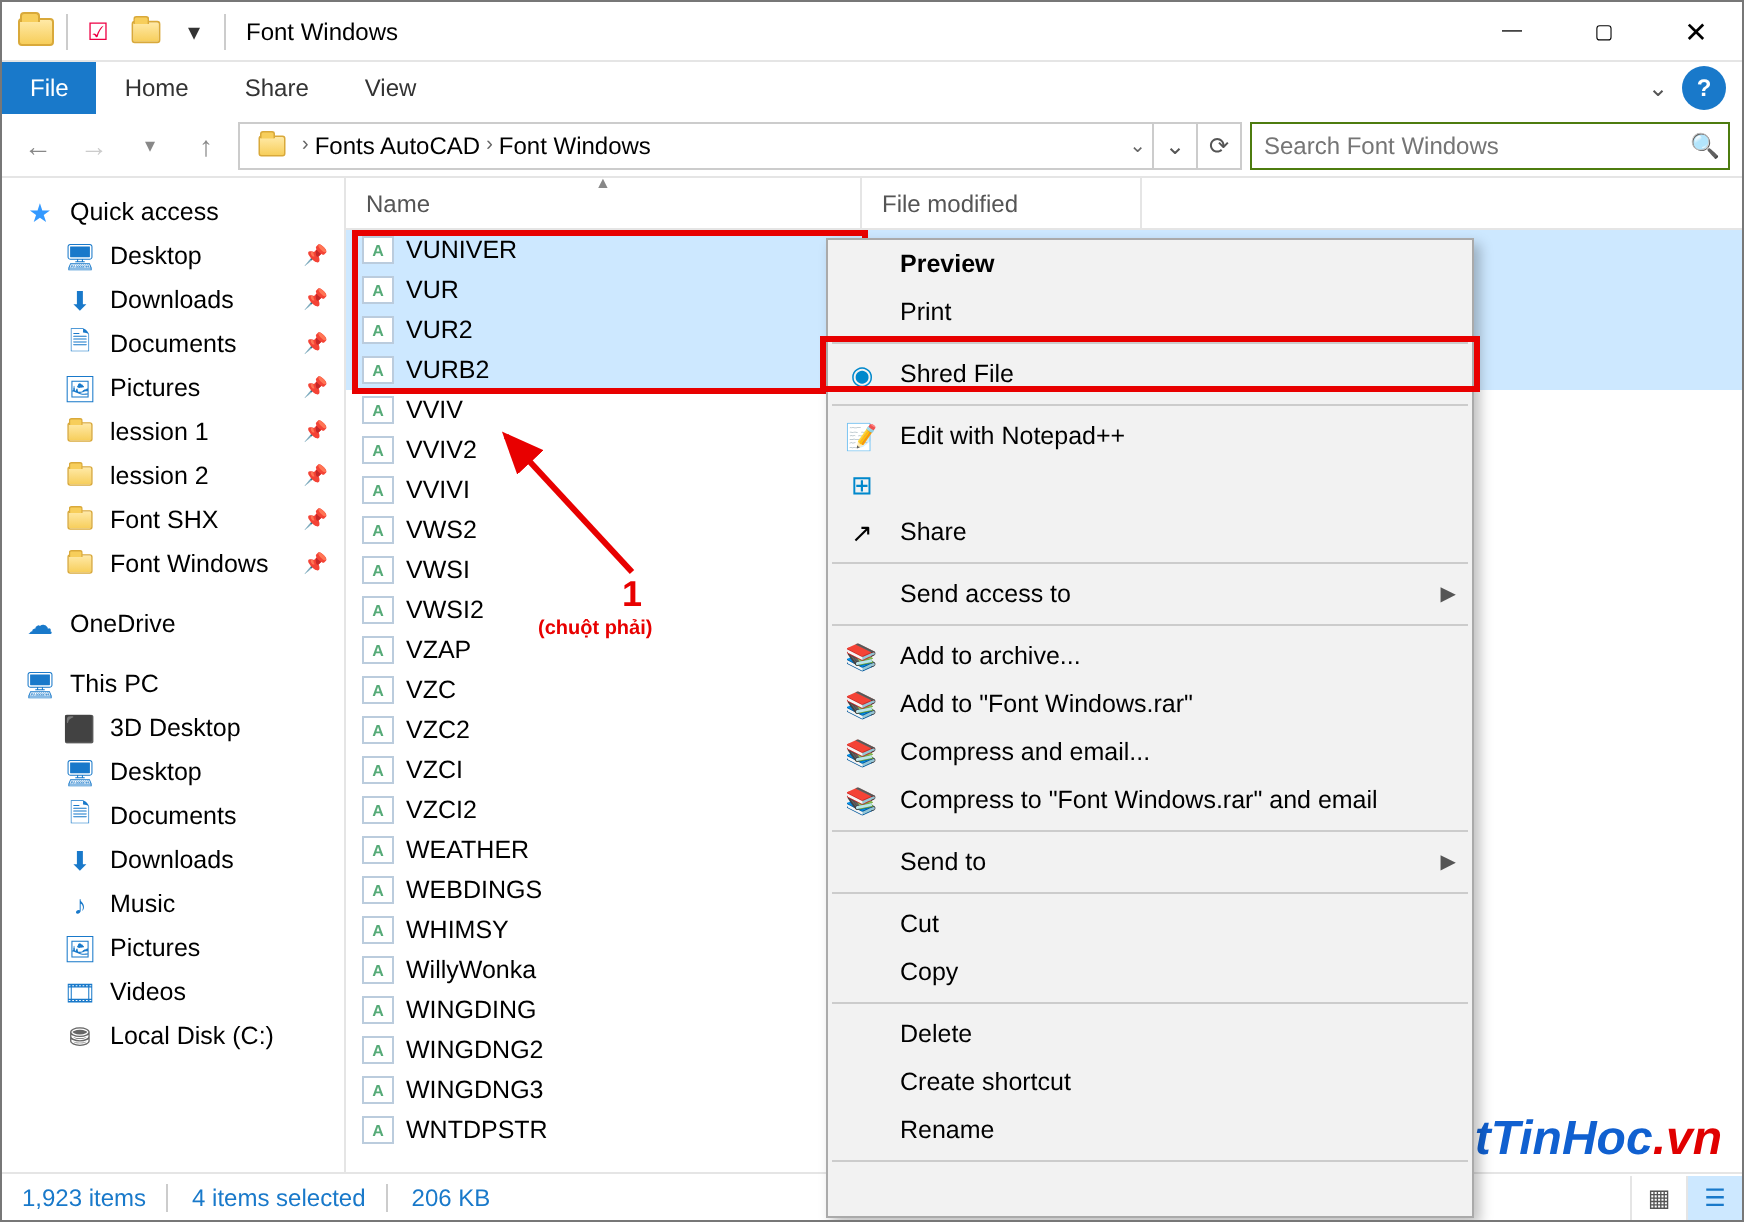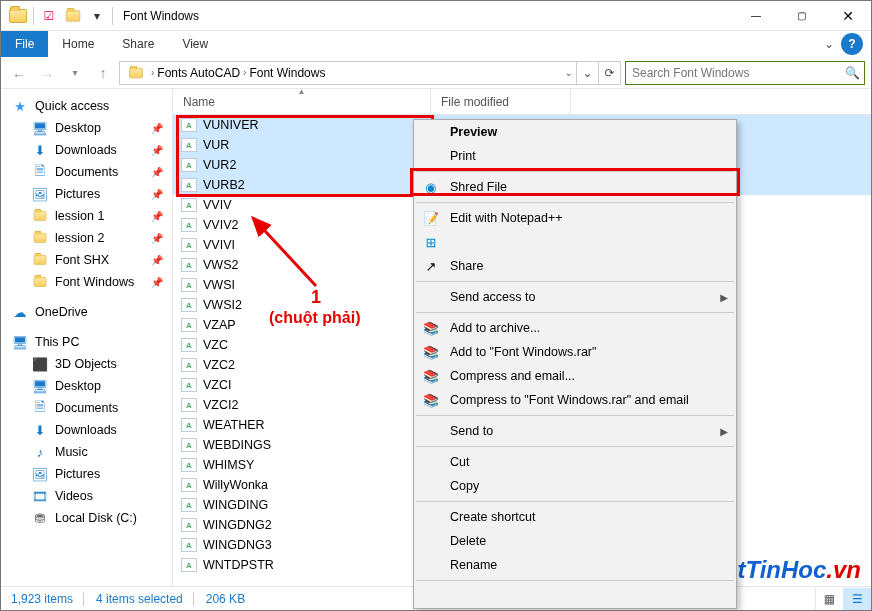--- a/index.html
+++ b/index.html
@@ -203,21 +203,21 @@
         <span class="ico blue">☁</span>
         <span>OneDrive</span>
       </div>
     <div class="navsep"></div>
     <div class="navitem">
         <span class="ico blue">🖥</span>
         <span>This PC</span>
       </div>
     <div class="navitem sub">
         <span class="ico blue">⬛</span>
-        <span>3D Objects</span>
+        <span>3D Desktop</span>
       </div>
     <div class="navitem sub">
         <span class="ico blue">🖥</span>
         <span>Desktop</span>
       </div>
     <div class="navitem sub">
         <span class="ico blue">🗎</span>
         <span>Documents</span>
       </div>
     <div class="navitem sub">
@@ -401,43 +401,43 @@
     </div>
   <div class="cm-sep"></div>
   <div class="cm-item">
       <span>Cut</span>
     </div>
   <div class="cm-item">
       <span>Copy</span>
     </div>
   <div class="cm-sep"></div>
   <div class="cm-item">
+      <span>Delete</span>
+    </div>
+  <div class="cm-item">
       <span>Create shortcut</span>
-    </div>
-  <div class="cm-item">
-      <span>Delete</span>
     </div>
   <div class="cm-item">
       <span>Rename</span>
     </div>
   <div class="cm-sep"></div>
   <div class="cm-item"></div>
   <div class="redbox-install"></div>
 </div>
 
 <svg class="arrowsvg" style="left:240px; top:205px;" width="90" height="90">
   <defs>
       <marker id="ah1" markerWidth="8" markerHeight="8" refX="6" refY="3" orient="auto">
         <path d="M0,0 L7,3 L0,6 Z" fill="#e80000"></path>
       </marker>
     </defs>
   <line x1="75" y1="80" x2="12" y2="12" stroke="#e80000" stroke-width="3" marker-end="url(#ah1)"></line>
 </svg>
 <div class="arrow-red" style="left:310px; top:286px;">1</div>
-<div class="arrow-red" style="left:268px; top:308px; font-size:16px;">(chuột phải)</div>
+<div class="arrow-red" style="left:268px; top:308px; font-size:10px;">(chuột phải)</div>
 
 <svg class="arrowsvg" style="left:586px; top:186px;" width="100" height="90">
   <defs>
       <marker id="ah2" markerWidth="8" markerHeight="8" refX="6" refY="3" orient="auto">
         <path d="M0,0 L7,3 L0,6 Z" fill="#e80000"></path>
       </marker>
     </defs>
   <line x1="85" y1="78" x2="18" y2="10" stroke="#e80000" stroke-width="3" marker-end="url(#ah2)"></line>
 </svg>
 <div class="arrow-red" style="left:678px; top:258px;">2</div>

